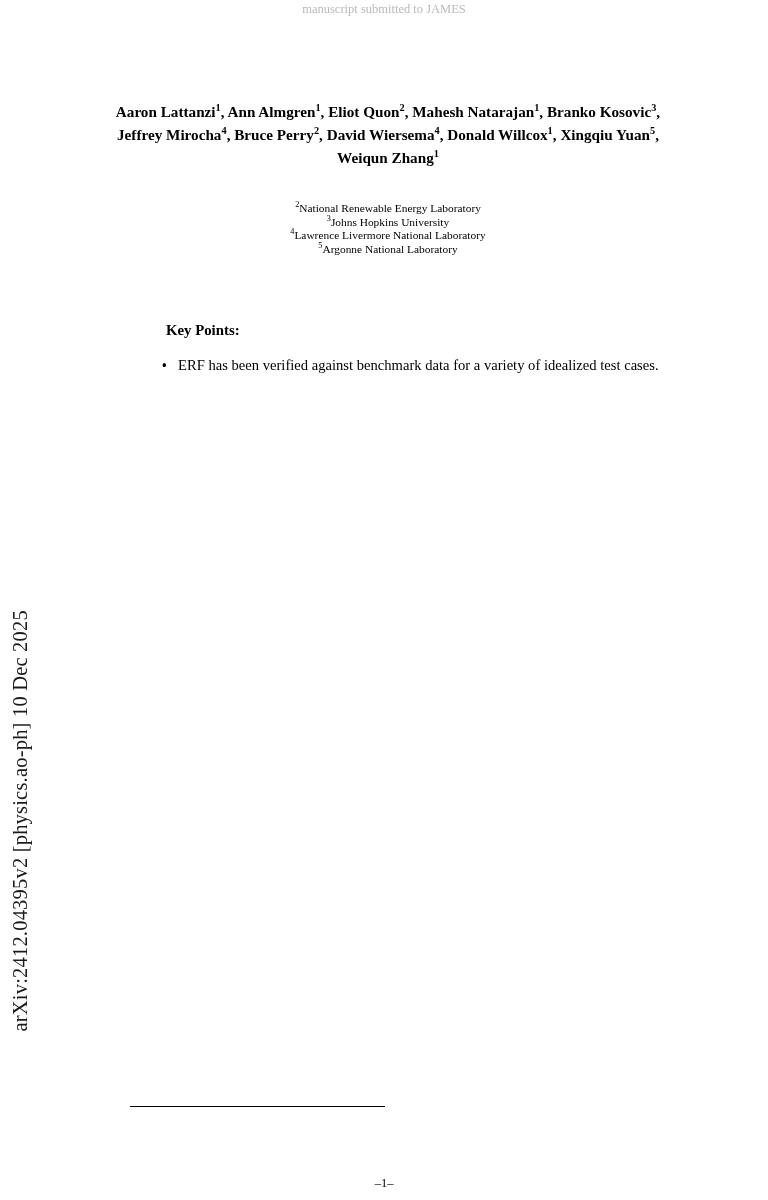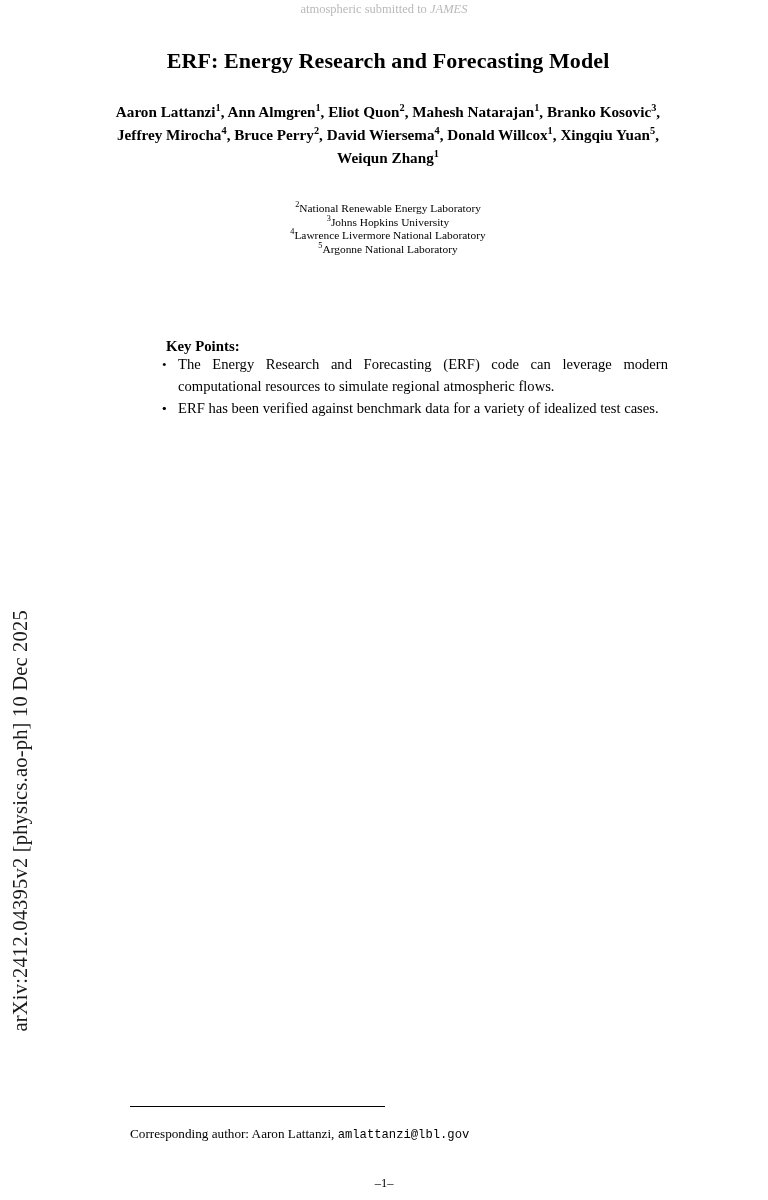--- a/index.html
+++ b/index.html
@@ -51,21 +51,20 @@
     position: absolute;
     top: 2px;
     left: 0;
     width: 672px;
     text-align: center;
     font-size: 12.5px;
     color: #b9b9b9;
     font-family: "Liberation Serif", serif;
   }
   .journal-header .ital {
-    font-style: italic;
   }
 
   .title {
     position: absolute;
     top: 48px;
     left: 40px;
     width: 600px;
     text-align: center;
     font-size: 22px;
     font-weight: bold;
@@ -106,21 +105,20 @@
     font-size: 0.72em;
   }
 
   .keypoints-head {
     position: absolute;
     top: 322px;
     left: 118px;
     font-size: 14.8px;
     font-weight: bold;
     font-family: "Liberation Serif", serif;
-    margin-top: 16px;
   }
 
   .keypoints {
     position: absolute;
     top: 354px;
     left: 108px;
     width: 512px;
     font-size: 14.6px;
     line-height: 21.5px;
     font-family: "Liberation Serif", serif;
@@ -173,24 +171,23 @@
 </head>
 <body>
 
 <div class="arxiv-stamp">
   <div class="txt">arXiv:2412.04395v2  [physics.ao-ph]  10 Dec 2025</div>
 </div>
 
 <div class="page">
 
   <div class="journal-header">
-    <span>atmospheric submitted to </span><span class="ital">JAMES</span>
-  </div>
-
-  <div class="title">ERF: Energy Research and Forecasting Model</div>
+    <span>manuscript submitted to </span><span class="ital">JAMES</span>
+  </div>
+
 
   <div class="authors">
     <span>Aaron Lattanzi</span><sup>1</sup>,
     <span>Ann Almgren</span><sup>1</sup>,
     <span>Eliot Quon</span><sup>2</sup>,
     <span>Mahesh Natarajan</span><sup>1</sup>,
     <span>Branko Kosovic</span><sup>3</sup>,
     <span>Jeffrey Mirocha</span><sup>4</sup>,
     <span>Bruce Perry</span><sup>2</sup>,
     <span>David Wiersema</span><sup>4</sup>,
@@ -204,32 +201,28 @@
     <div><sup>3</sup><span>Johns Hopkins University</span></div>
     <div><sup>4</sup><span>Lawrence Livermore National Laboratory</span></div>
     <div><sup>5</sup><span>Argonne National Laboratory</span></div>
   </div>
 
   <div class="keypoints-head">Key Points:</div>
 
   <div class="keypoints">
     <div class="kp-item">
       <span class="bullet">•</span>
-      <span>The Energy Research and Forecasting (ERF) code can leverage modern computational resources to simulate regional atmospheric flows.</span>
     </div>
     <div class="kp-item">
       <span class="bullet">•</span>
     </div>
     <div class="kp-item">
       <span class="bullet">•</span>
       <span>ERF has been verified against benchmark data for a variety of idealized test cases.</span>
     </div>
   </div>
 
   <div class="footnote-rule"></div>
 
-  <div class="corresponding">
-    <span>Corresponding author: Aaron Lattanzi, </span><span class="mono">amlattanzi@lbl.gov</span>
-  </div>
 
   <div class="pagenum">–1–</div>
 
 </div>
 
 </body></html>

